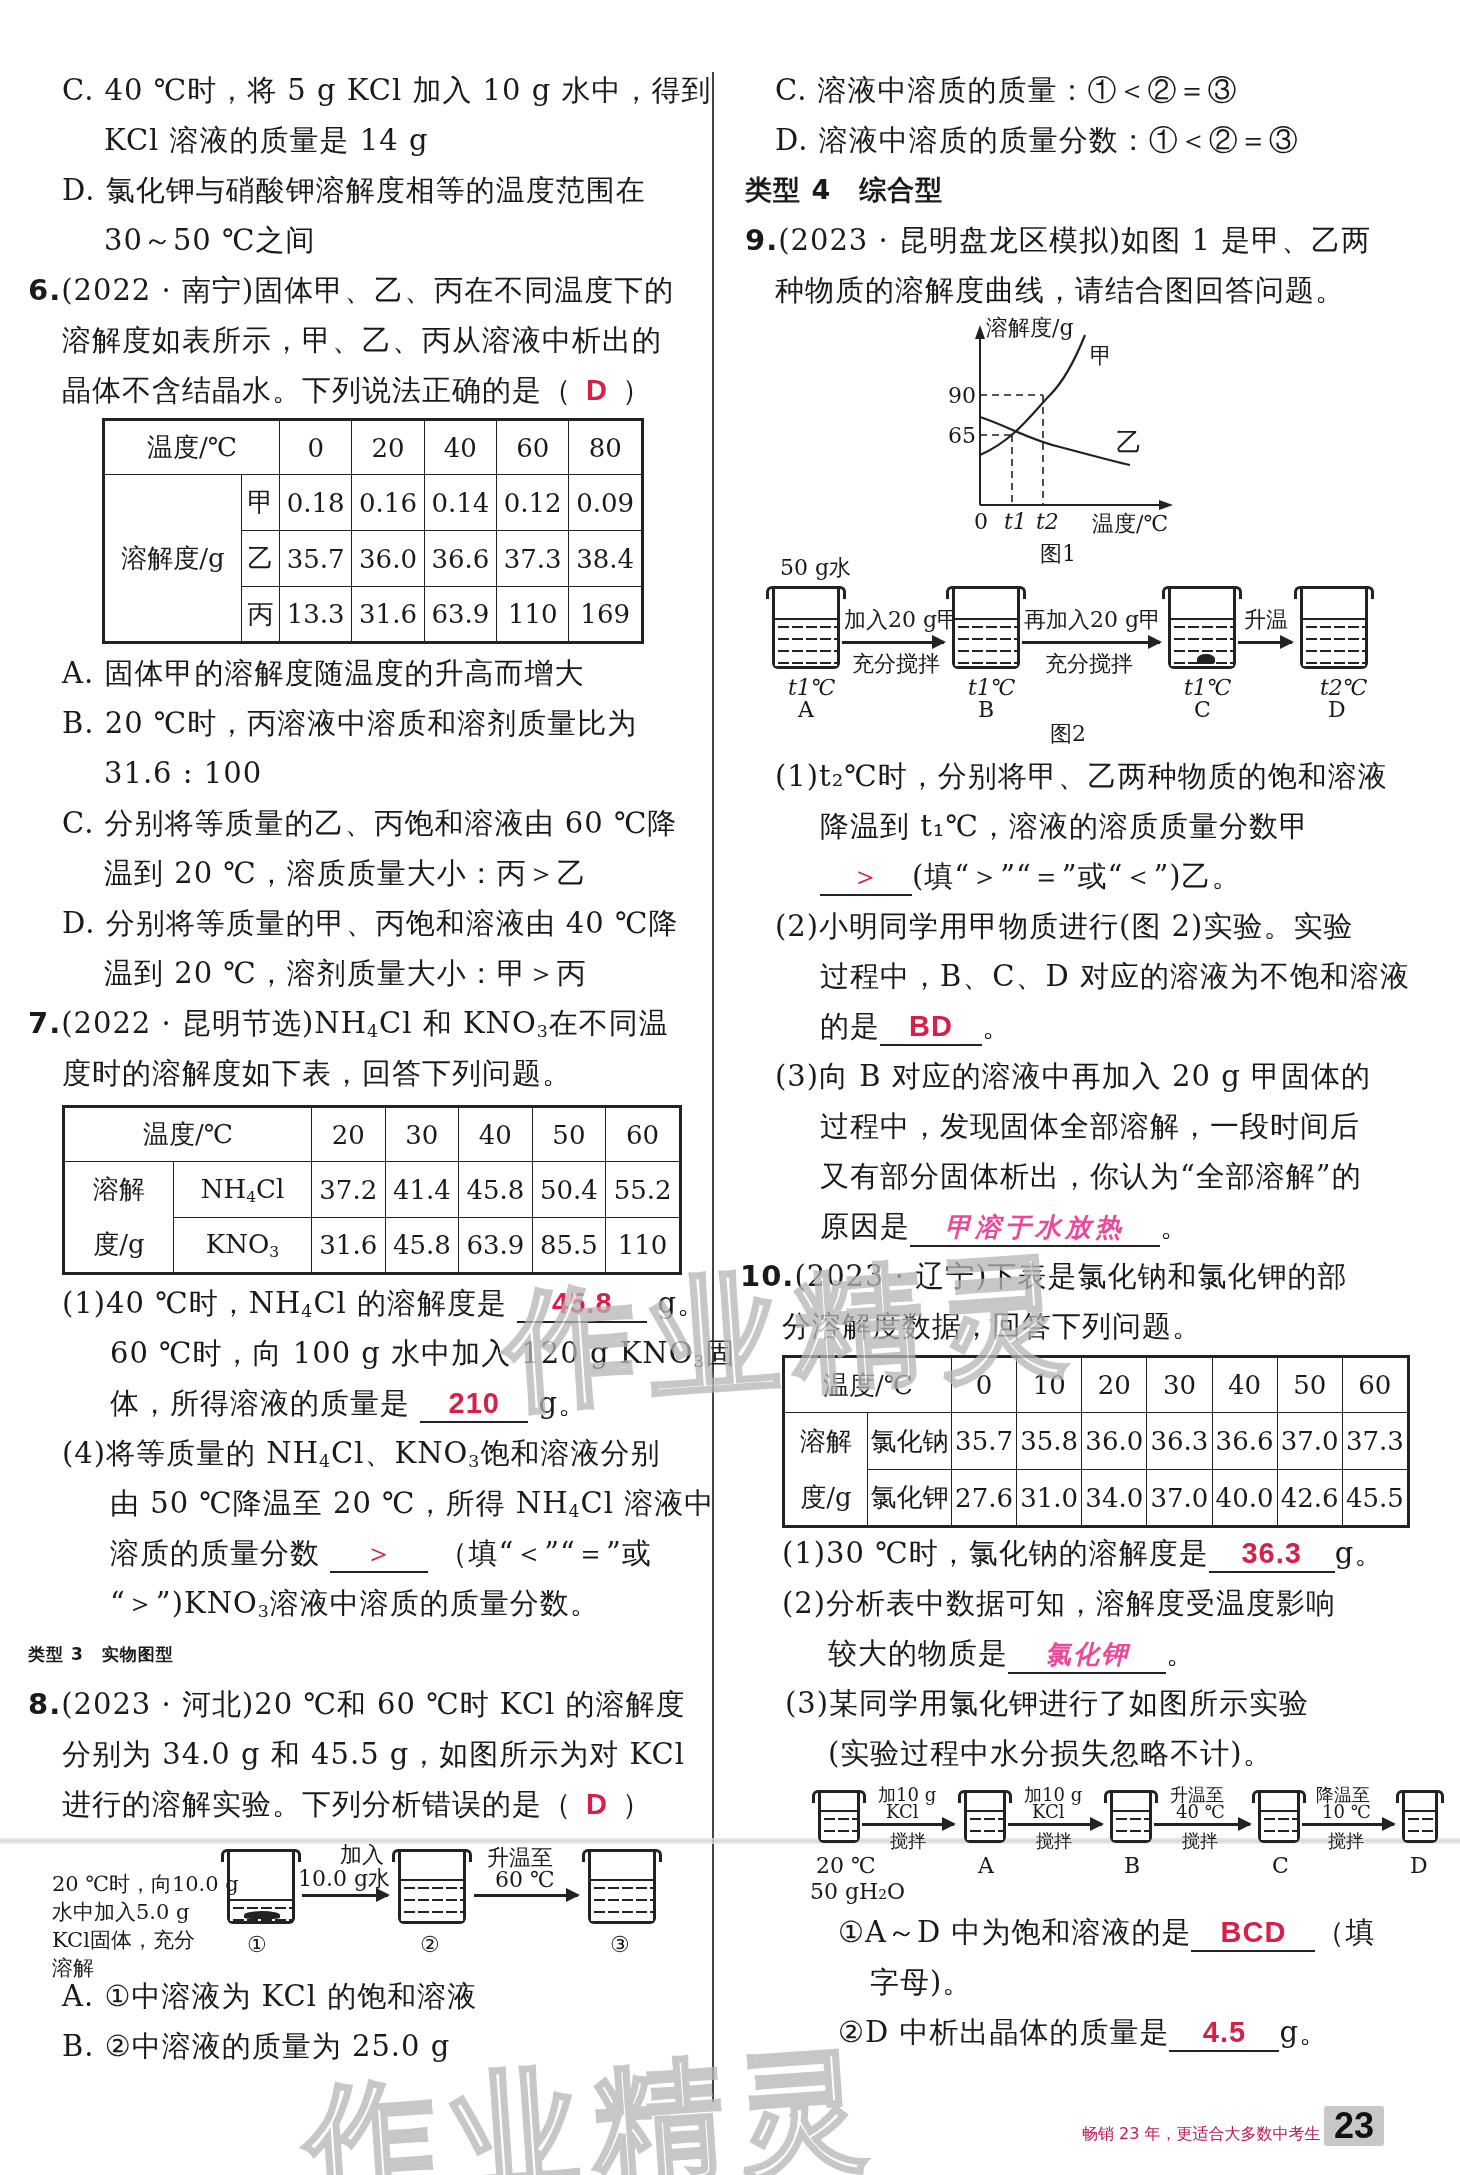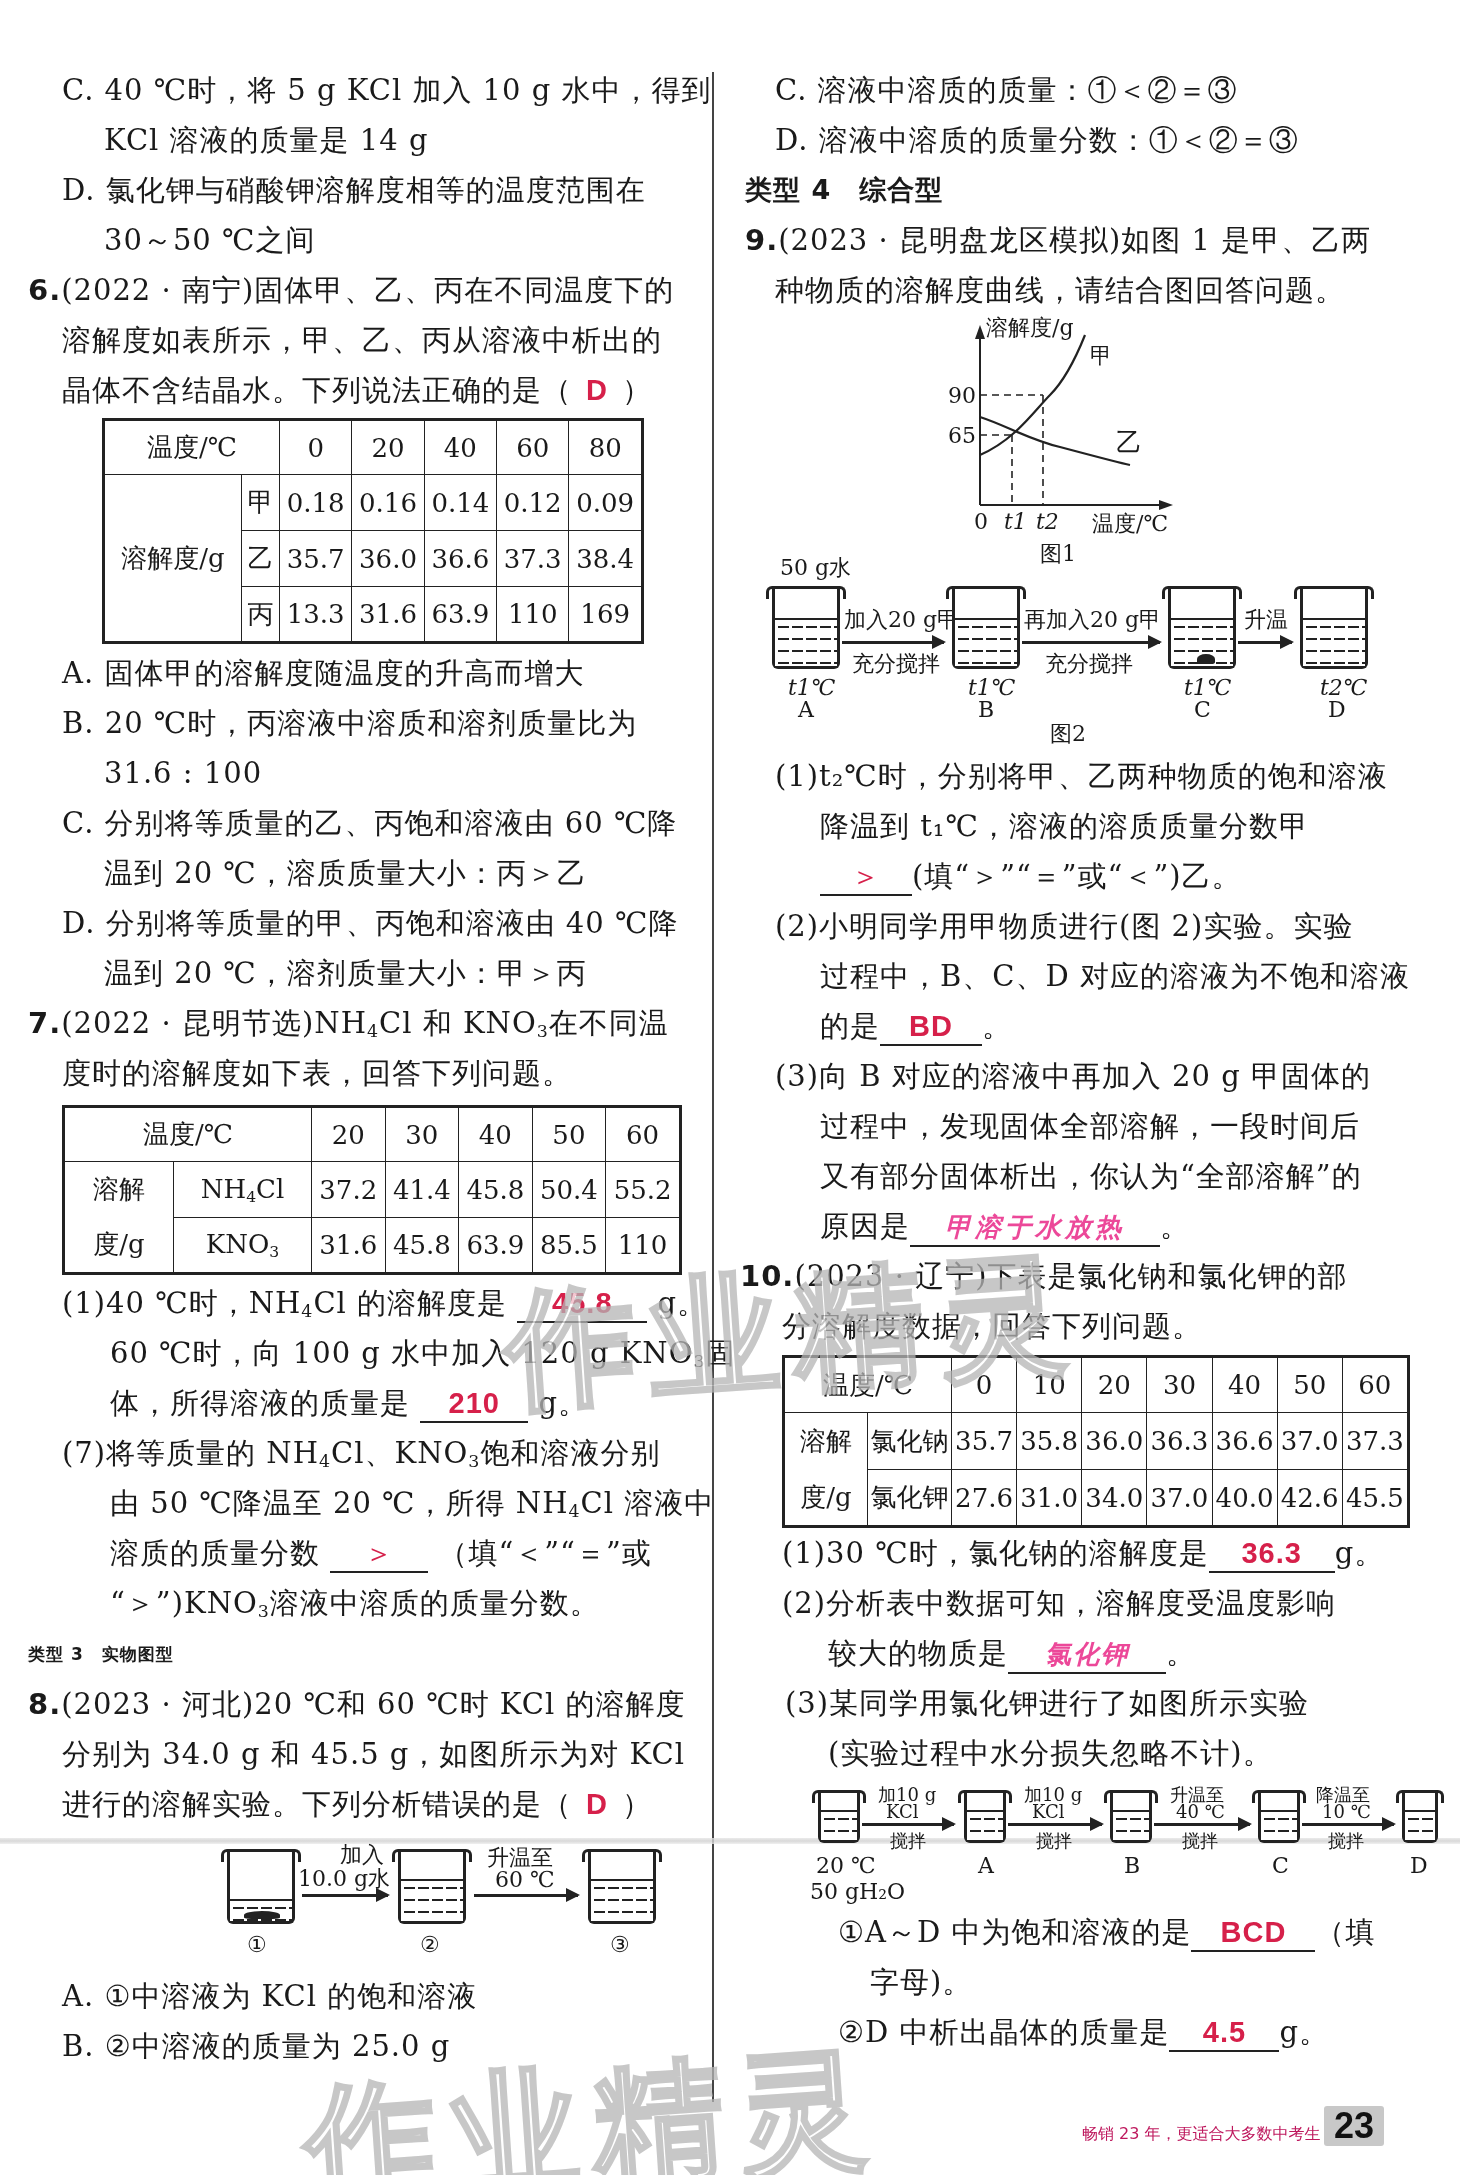--- a/index.html
+++ b/index.html
@@ -151,21 +151,21 @@
     </div>
     <div class="line" style="left:110px;top:1333px">
       <span>60 ℃时，向 100 g 水中加入 120 g KNO</span><sub>3</sub><span>固</span>
     </div>
     <div class="line" style="left:110px;top:1383px">
       <span>体，所得溶液的质量是</span>
       <span class="blank" style="width:108px"><span class="ans">210</span></span>
       <span>g。</span>
     </div>
     <div class="line" style="left:62px;top:1433px">
-      <span>(7)将等质量的 NH</span><sub>4</sub><span>Cl、KNO</span><sub>3</sub><span>饱和溶液分别</span>
+      <span>(4)将等质量的 NH</span><sub>4</sub><span>Cl、KNO</span><sub>3</sub><span>饱和溶液分别</span>
     </div>
     <div class="line" style="left:110px;top:1483px">
       <span>由 50 ℃降温至 20 ℃，所得 NH</span><sub>4</sub><span>Cl 溶液中</span>
     </div>
     <div class="line" style="left:110px;top:1533px">
       <span>溶质的质量分数</span>
       <span class="blank" style="width:98px"><span style="color:#d6204a">＞</span></span>
       <span>（填“＜”“＝”或</span>
     </div>
     <div class="line" style="left:110px;top:1583px">
@@ -176,20 +176,26 @@
 
     <div class="line" style="left:28px;top:1684px">
       <span class="bold">8.</span><span>(2023 · 河北)20 ℃和 60 ℃时 KCl 的溶解度</span>
     </div>
     <div class="line" style="left:62px;top:1734px">分别为 34.0 g 和 45.5 g，如图所示为对 KCl</div>
     <div class="line" style="left:62px;top:1784px">
       <span>进行的溶解实验。下列分析错误的是（</span><span class="ans" style="margin:0 14px">D</span><span>）</span>
     </div>
 
     <div class="figure" style="left:0;top:1840px;width:700px;height:130px">
+      <div class="fig-label" style="left:52px;top:30px;line-height:28px;font-size:21px">
+        <div>20 ℃时，向10.0 g</div>
+        <div>水中加入5.0 g</div>
+        <div>KCl固体，充分</div>
+        <div>溶解</div>
+      </div>
       <div class="beaker" style="left:227px;top:12px;width:68px;height:72px">
         <div class="liquid" style="height:22px"></div>
         <div class="solid" style="left:14px;width:36px;height:8px"></div>
       </div>
       <div class="fig-label" style="left:340px;top:0">加入</div>
       <div class="fig-label" style="left:298px;top:24px">10.0 g水</div>
       <div class="arrow" style="left:302px;top:54px;width:86px"></div>
       <div class="beaker" style="left:398px;top:12px;width:68px;height:72px">
         <div class="liquid" style="height:42px"></div>
       </div>

